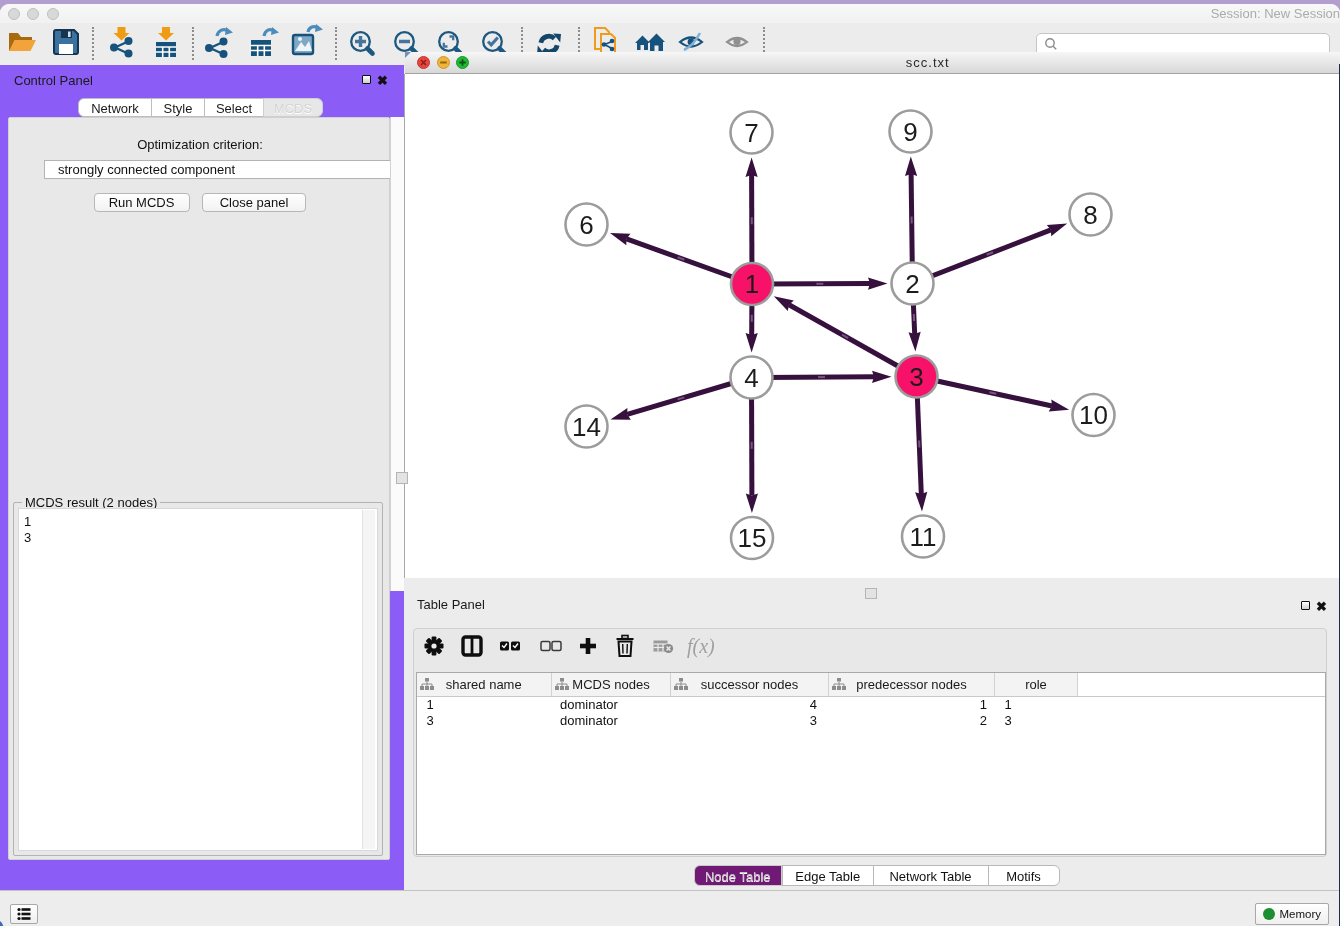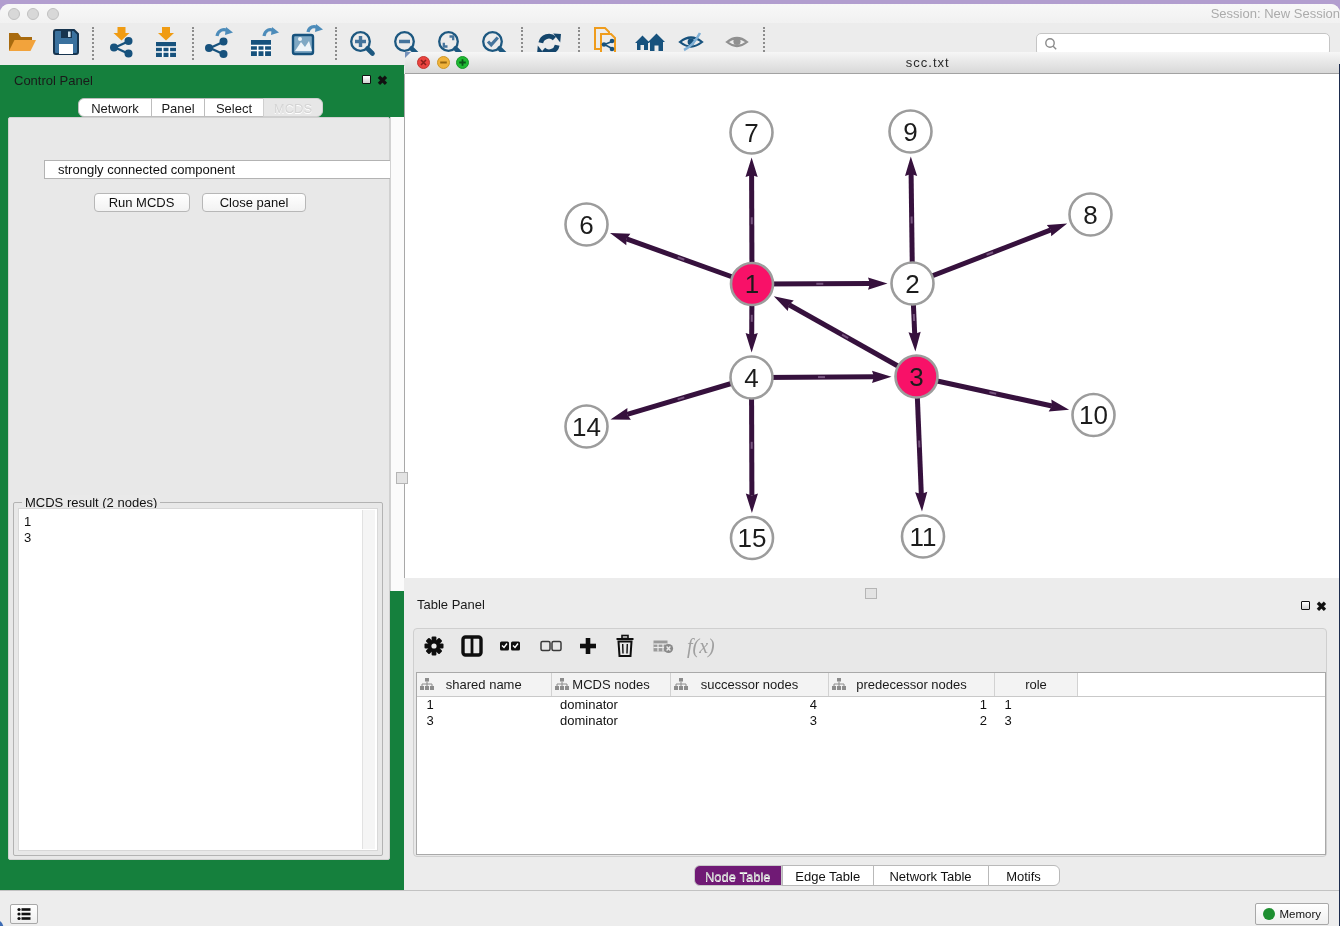--- a/index.html
+++ b/index.html
@@ -7,21 +7,21 @@
 #win{position:absolute;top:4px;left:0;width:1340px;height:922px;background:#ececec;border-radius:9px 9px 0 0;overflow:hidden;}
 
 #titlebar{position:absolute;top:0;left:0;width:1340px;height:19px;background:linear-gradient(#f8f8f8,#f1f1f1);border-bottom:1px solid #dedede;}
 .tl{position:absolute;top:3.5px;width:12px;height:12px;border-radius:50%;background:#d8d8d8;border:1px solid #c0c0c0;box-sizing:border-box;}
 #wtitle{position:absolute;top:2px;left:0;width:1340px;text-align:right;font-size:13px;color:#ababab;}
 
 #toolbar{position:absolute;top:19px;left:0;width:1340px;height:42px;background:#ececec;border-bottom:1px solid #d4d4d4;}
 .sep{position:absolute;top:4px;height:33px;width:0;border-left:2px dotted #8c8c8c;}
 #search{position:absolute;left:1036px;top:29px;width:292px;height:21px;background:#fff;border:1px solid #c5c5c5;border-radius:5px;}
 
-#cpanel{position:absolute;left:0;top:61px;width:404px;height:825px;background:#15803d;}
+#cpanel{position:absolute;left:0;top:61px;width:404px;height:825px;background:#8b5cf6;}
 .ptitle{font-size:13px;color:#1a1a1a;}
 .sqicon{position:absolute;width:9px;height:9px;border:1.6px solid #111;border-radius:1px;box-sizing:border-box;background:linear-gradient(#fff,#cfcfcf);}
 .xicon{position:absolute;font-size:13px;font-weight:bold;color:#111;line-height:11px;}
 
 .tab{position:absolute;top:33px;height:19px;line-height:19px;text-align:center;font-size:13px;color:#1a1a1a;background:#fff;border:1px solid #bdbdbd;box-sizing:border-box;}
 
 #optlabel{position:absolute;left:0;top:72px;width:400px;text-align:center;font-size:13px;color:#111;}
 #combo{position:absolute;left:44px;top:94.5px;width:375px;height:19px;background:#fff;border:1px solid #b3b3b3;border-radius:0;box-sizing:border-box;font-size:13px;line-height:17px;color:#111;}
 .btn{position:absolute;top:127.5px;height:19px;background:linear-gradient(#ffffff,#f2f2f2);border:1px solid #b7b7b7;border-radius:4px;box-sizing:border-box;font-size:13px;text-align:center;line-height:17px;color:#111;}
 #fieldset{position:absolute;left:13px;top:436.5px;width:370px;height:354px;border:1px solid #b3b3b3;border-radius:2px;box-sizing:border-box;}
@@ -217,24 +217,25 @@
         <line x1="11.2" y1="11.2" x2="14.2" y2="14.2" stroke="#8a8a8a" stroke-width="1.4"></line>
       </svg>
     </div>
 
   <div id="cpanel">
     <div class="ptitle" style="position:absolute;left:14px;top:8px;">Control Panel</div>
     <div class="sqicon" style="left:361.5px;top:10px;"></div>
     <div class="xicon" style="left:377px;top:10px;">✖</div>
 
     <div class="tab" style="left:78px;width:74px;border-radius:6px 0 0 6px;">Network</div>
-    <div class="tab" style="left:151px;width:54px;">Panel</div>
+    <div class="tab" style="left:151px;width:54px;">Style</div>
     <div class="tab" style="left:204px;width:60px;">Select</div>
     <div class="tab" style="left:263px;width:60px;background:#e7e7e7;border-color:#cfcfcf;color:#d4d4d4;border-radius:0 6px 6px 0;text-shadow:0 1px 0 #fff;">MCDS</div>
     <div style="position:absolute;left:8px;top:52px;width:382px;height:743px;background:#e8e8e8;border:1px solid #d0d0d0;border-radius:2px;box-sizing:border-box;"></div>
+    <div id="optlabel">Optimization criterion:</div>
     <div id="combo">
         <span style="position:absolute;left:13px;">strongly connected component</span>
       <svg width="12" height="17" style="position:absolute;right:5px;top:0;">
           <path d="M3 6 L6 3 L9 6" fill="none" stroke="#333" stroke-width="1.5"></path>
           <path d="M3 11 L6 14 L9 11" fill="none" stroke="#333" stroke-width="1.5"></path>
         </svg>
     </div>
     <div class="btn" style="left:93.5px;width:96px;">Run MCDS</div>
     <div class="btn" style="left:202px;width:104px;">Close panel</div>
     <div id="fieldset">

